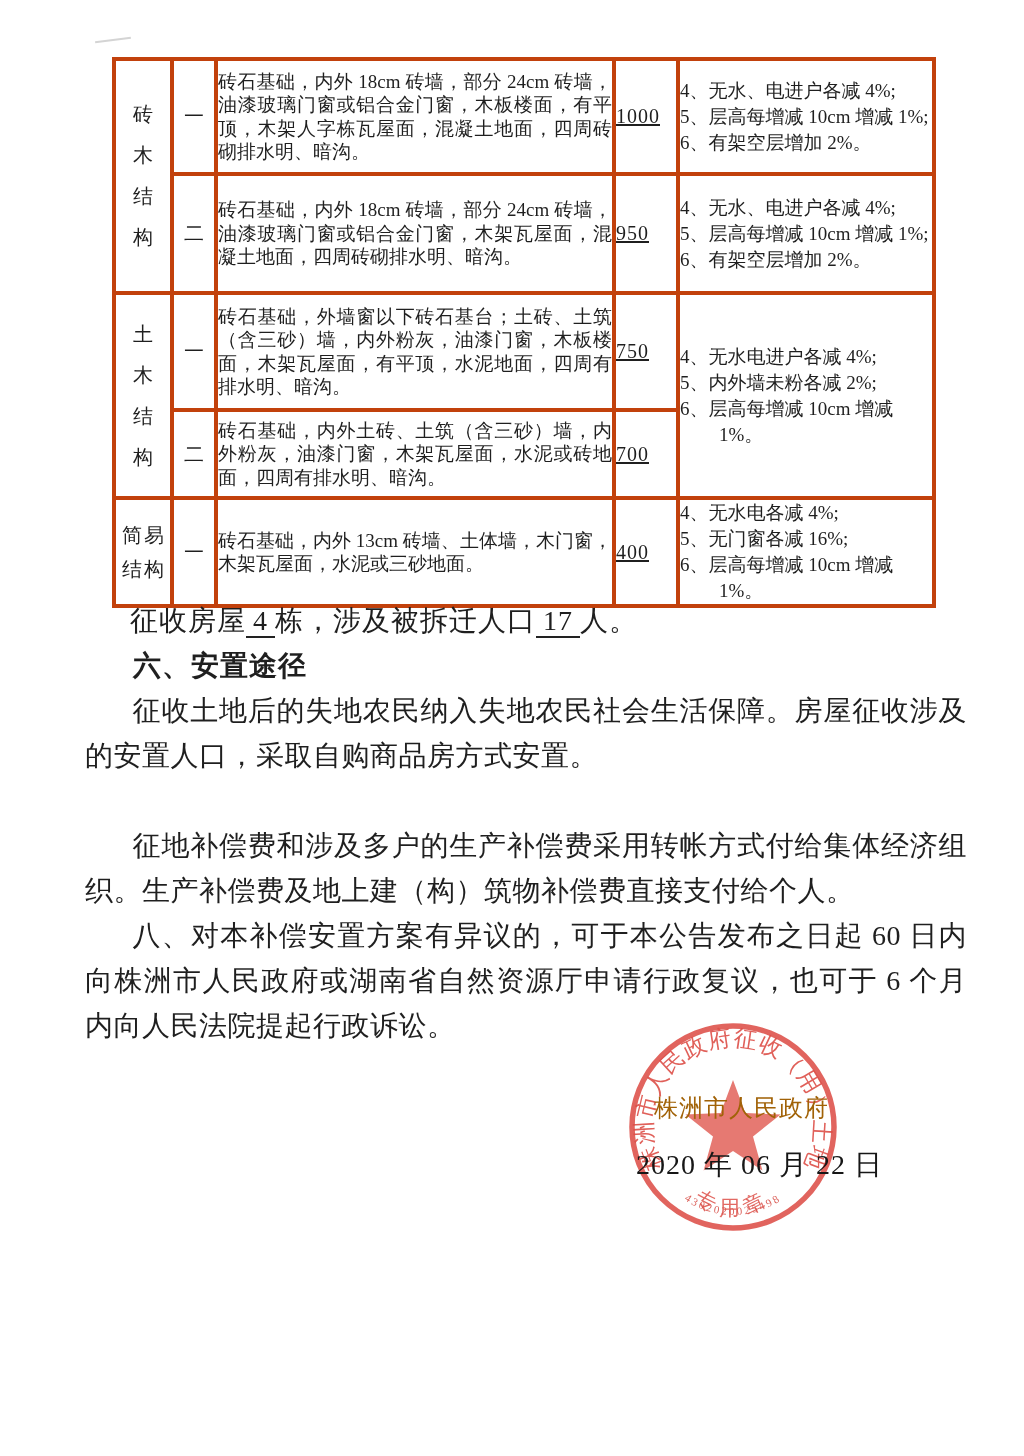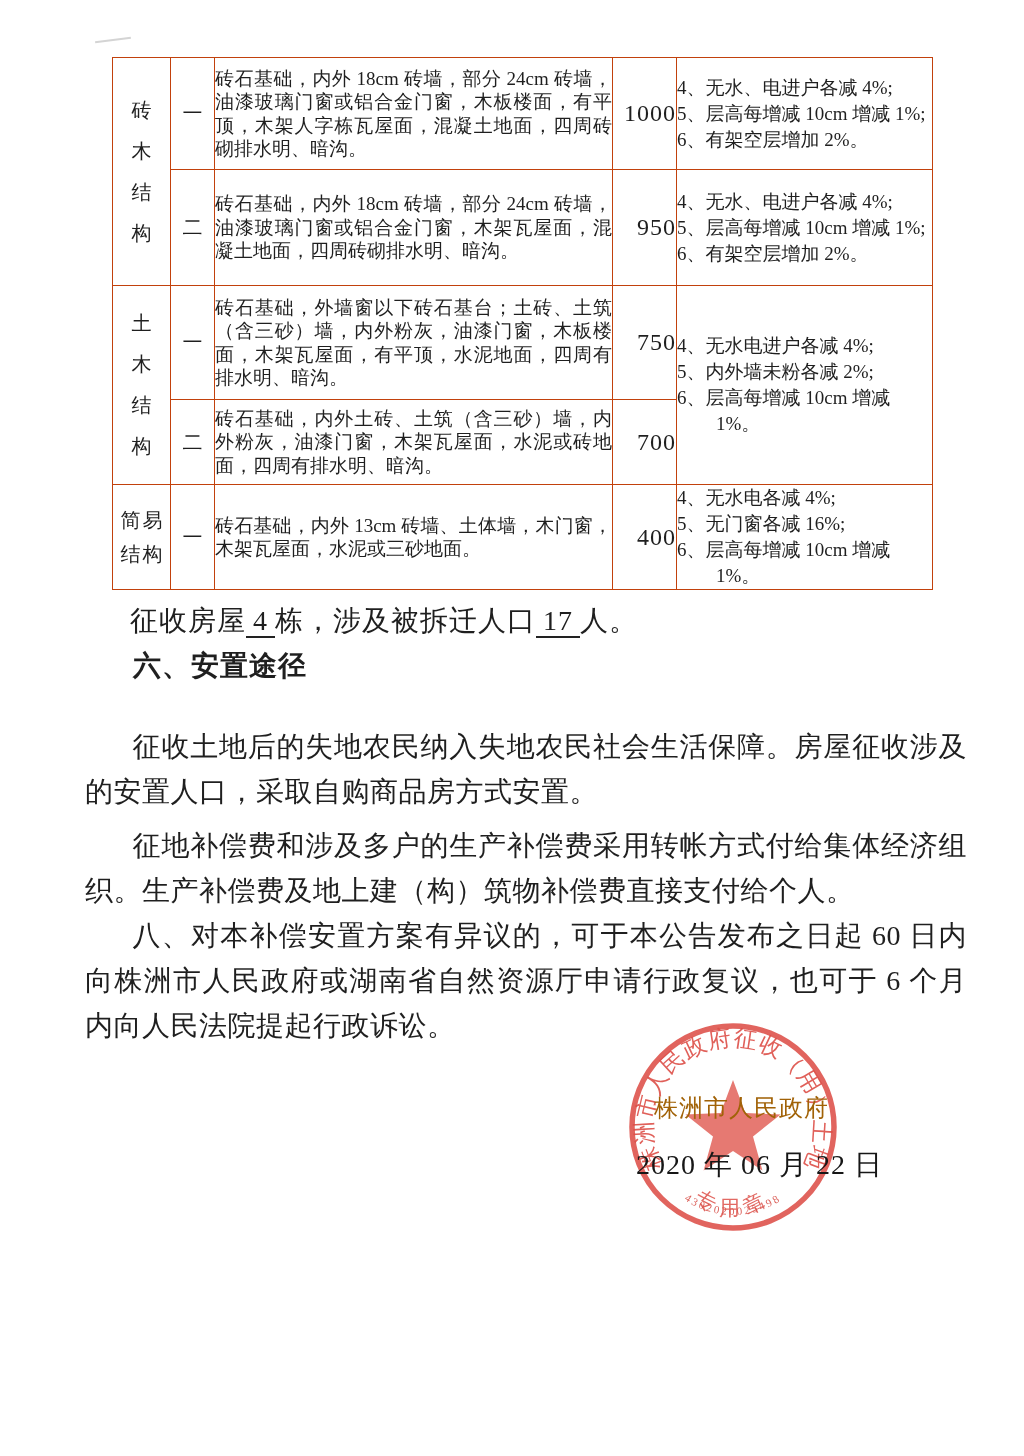--- a/index.html
+++ b/index.html
@@ -9,36 +9,36 @@
     font-family:"Liberation Serif","DejaVu Serif",serif;
     overflow:hidden;
   }
   
   .scan-mark { position:absolute; left:95px; top:39px; width:36px; height:2px;
     background:#d4d4d4; transform:rotate(-7deg); }
 
   
   table.comp { position:absolute; left:112px; top:57px; width:820px;
     border-collapse:collapse; table-layout:fixed; }
-  table.comp td { border:1px solid #c2410c; vertical-align:middle; padding:0; }
+  table.comp td { border:4px solid #c2410c; vertical-align:middle; padding:0; }
   tr.r1 td { height:111px; }
   tr.r2 td { height:115px; }
   tr.r3 td { height:113px; }
   tr.r4 td { height:84px; }
   tr.r5 td { height:103px; }
 
   td.struct { text-align:center; }
   .vlabel { margin:0 auto; width:22px; font-size:20px; line-height:2.05;
     word-break:break-all; text-align:center; }
   .vlabel2 { margin:13px auto; width:46px; font-size:20px; line-height:1.7;
     word-break:break-all; text-align:right; letter-spacing:2px;}
   td.grade { text-align:center; font-size:20px; }
   td.desc  { padding:6px 10px; font-size:19px; line-height:23.5px;
     text-align:justify; }
-  td.val   { text-align:right; font-size:24px; letter-spacing:1px; }
+  td.val   { text-align:left; font-size:20px; letter-spacing:1px;text-decoration:underline; }
   td.notes { padding:4px 8px; font-size:19px; line-height:26px;font-family:Liberation Serif, serif; }
   .note-line { padding-left:2.05em; text-indent:-2.05em; }
 
   
   .flow { position:absolute; left:85px; width:882px; font-size:28px;
     line-height:45px; text-align:justify; letter-spacing:0.5px; }
   .indent { text-indent:1.7em; }
   .heading { position:absolute; left:133px; font-size:28px; font-weight:bold;
     letter-spacing:1px; }
   .summary-line { position:absolute; left:130px; font-size:28px;
@@ -124,21 +124,21 @@
         </td>
       </tr>
     </tbody>
   </table>
 
   <div class="summary-line" style="top:602px;">
     <span>征收房屋</span><span class="u-num">4</span><span>栋，涉及被拆迁人口</span><span class="u-num">17</span><span>人。</span>
   </div>
 
   <div class="heading" style="top:647px;">六、安置途径</div>
-  <div class="flow indent" style="top:724px;">征收土地后的失地农民纳入失地农民社会生活保障。房屋征收涉及的安置人口，采取自购商品房方式安置。</div>
+  <div class="flow indent" style="top:688px;">征收土地后的失地农民纳入失地农民社会生活保障。房屋征收涉及的安置人口，采取自购商品房方式安置。</div>
 
   <div class="flow indent" style="top:823px;">征地补偿费和涉及多户的生产补偿费采用转帐方式付给集体经济组织。生产补偿费及地上建（构）筑物补偿费直接支付给个人。</div>
 
   <div class="flow indent" style="top:913px;">八、对本补偿安置方案有异议的，可于本公告发布之日起 60 日内向株洲市人民政府或湖南省自然资源厅申请行政复议，也可于 6 个月内向人民法院提起行政诉讼。</div>
 
   <svg class="seal" viewBox="0 0 215 215">
     <defs>
       <path id="arcTop" d="M 34,142 A 81,81 0 1 1 180,142" fill="none"></path>
       <path id="arcBottomBig" d="M 47,145 A 61,61 0 0 0 167,145" fill="none"></path>
       <path id="arcBottomSerial" d="M 22,122 A 86,86 0 0 0 192,122" fill="none"></path>

